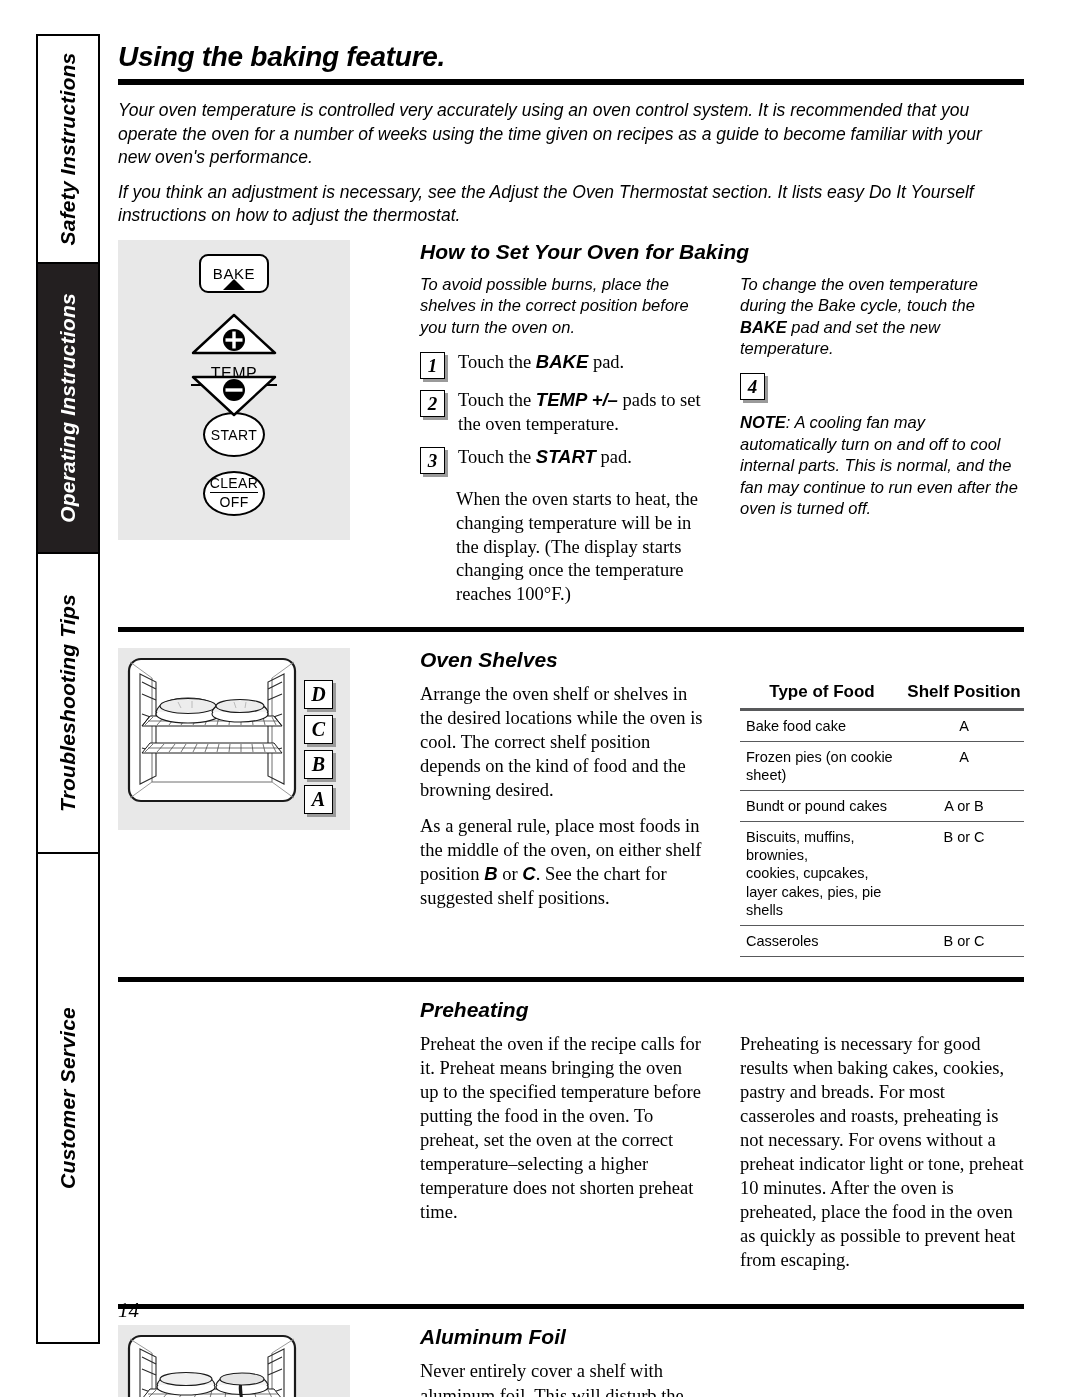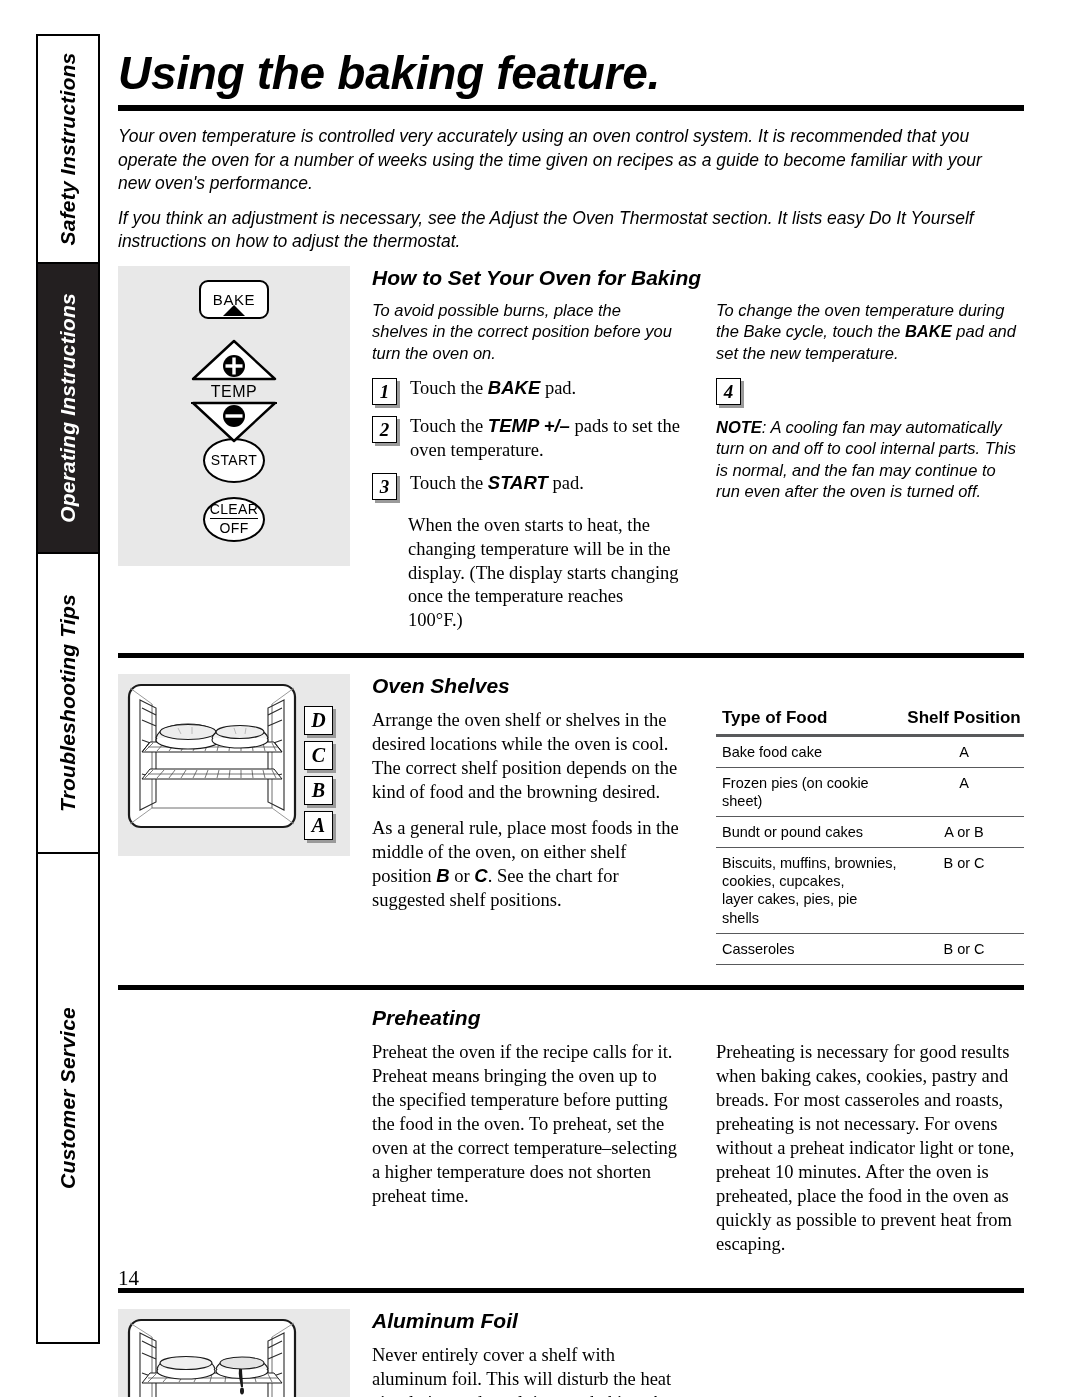--- a/index.html
+++ b/index.html
@@ -56,23 +56,23 @@
     left: 118px;
     top: 34px;
     width: 906px;
   }
 
   
   #page-title {
     font-family: "Liberation Sans", sans-serif;
     font-weight: bold;
     font-style: italic;
-    font-size: 46px;
+    font-size: 28px;
     letter-spacing: -0.3px;
-    margin: 15px 0 0 0;
+    margin: 8px 0 0 0;
     line-height: 1.05;
   }
   .rule-heavy {
     border-top: 6px solid #000;
     margin: 8px 0 14px 0;
   }
   .rule-section {
     border-top: 5px solid #000;
     margin: 20px 0 16px 0;
   }
@@ -82,21 +82,21 @@
     font-style: italic;
     font-size: 17.5px;
     line-height: 1.33;
     margin: 0 16px 12px 0;
   }
 
   
   .section { position: relative; }
   .sec-row { display: flex; align-items: flex-start; }
   .figure-col { width: 232px; flex: 0 0 232px; }
-  .text-col { flex: 1 1 auto; padding-left: 22px; }
+  .text-col { flex: 1 1 auto; padding-left: 22px; margin-left: 48px; }
 
   .sec-head {
     font-family: "Liberation Sans", sans-serif;
     font-weight: bold;
     font-style: italic;
     font-size: 21px;
     margin: 0 0 10px 0;
   }
   .lead {
     font-family: "Liberation Sans", sans-serif;
@@ -185,21 +185,21 @@
     border-right: 11px solid transparent;
     border-bottom: 11px solid #000;
   }
 
   .temp-group { position: relative; width: 86px; height: 104px; margin-bottom: 26px; }
   .temp-tri {
     position: absolute; left: 0; width: 86px; height: 42px;
   }
   .temp-tri svg { display: block; }
   .temp-label {
-    position: absolute; left: 0; top: 44px; width: 86px;
+    position: absolute; left: 0; top: 52px; width: 86px;
     text-align: center;
     font-family: "Liberation Sans", sans-serif;
     font-size: 16px;
     letter-spacing: .5px;
     border-bottom: 2px solid #000;
     padding-bottom: 1px;
   }
 
   .pad-circle {
     width: 58px; height: 58px;
@@ -236,37 +236,38 @@
   
   table.shelf-table {
     width: 100%;
     border-collapse: collapse;
     font-family: "Liberation Sans", sans-serif;
     font-size: 14.5px;
   }
   table.shelf-table th {
     font-weight: bold;
     font-size: 17px;
-    text-align: left;
+    text-align: center;
     padding: 0 0 6px 6px;
     border-bottom: 3px solid #58595b;
   }
   table.shelf-table th.pos, table.shelf-table td.pos { text-align: center; width: 120px; }
   table.shelf-table td {
     padding: 6px 0 6px 6px;
     border-bottom: 1.6px solid #58595b;
     vertical-align: top;
     line-height: 1.25;
   }
 
   #page-number {
     position: absolute;
     left: 118px;
-    top: 1266px;
+    top: 1298px;
     font-family: "Liberation Serif", serif;
+    font-style: italic;
     font-size: 21px;
   }
 </style>
 </head>
 <body>
 
 <div id="tab-rail">
   <div class="tab light" style="flex:0 0 228px">
     <span class="tab-label">Safety Instructions</span>
   </div>

